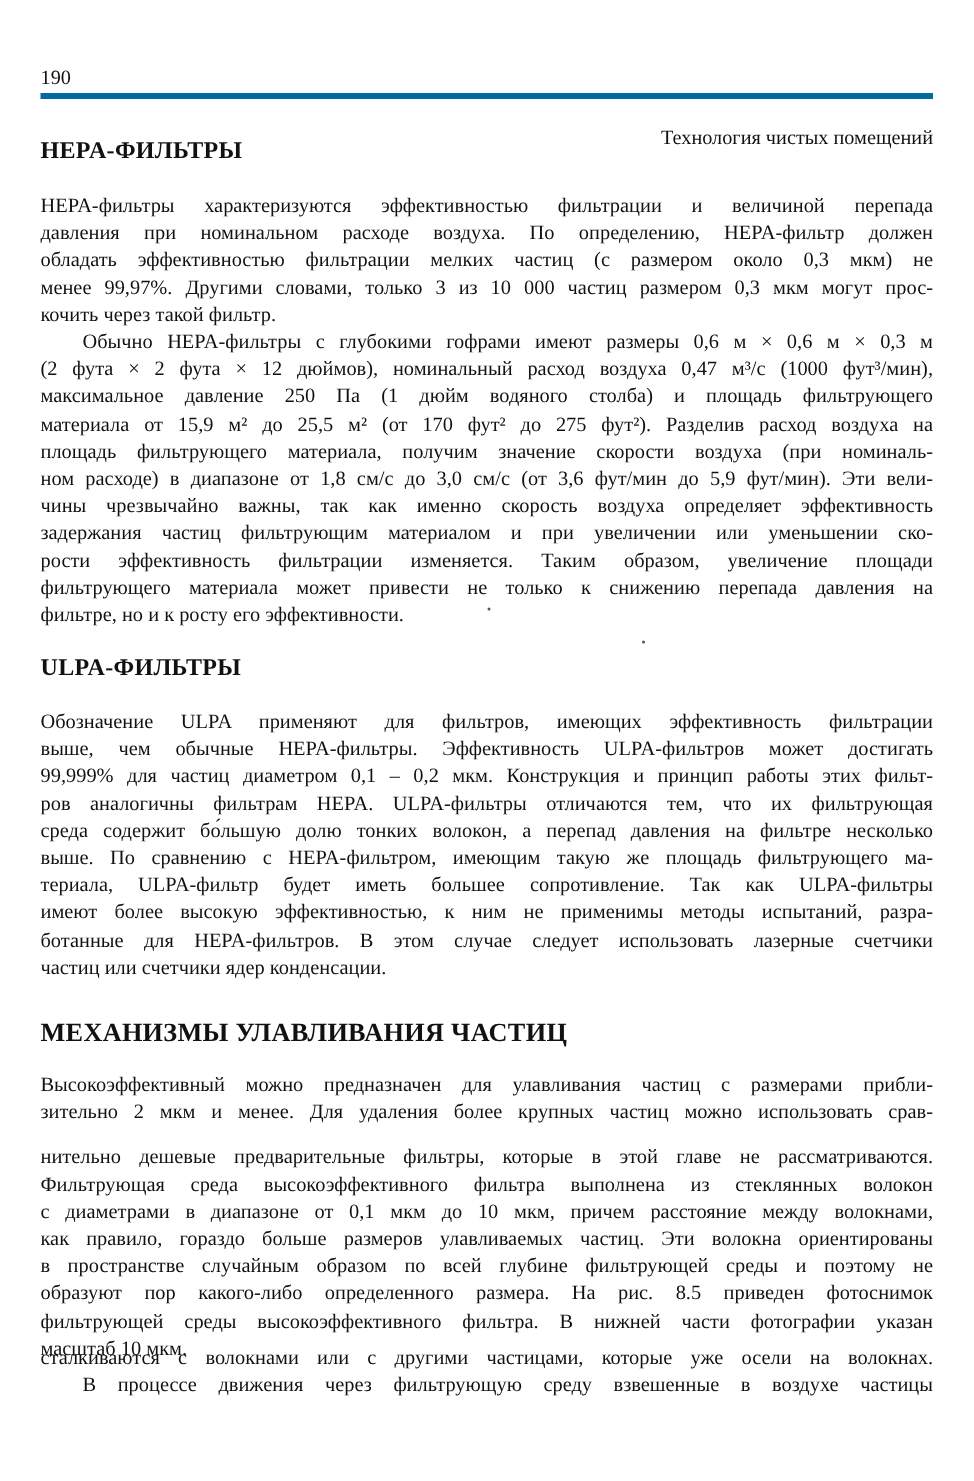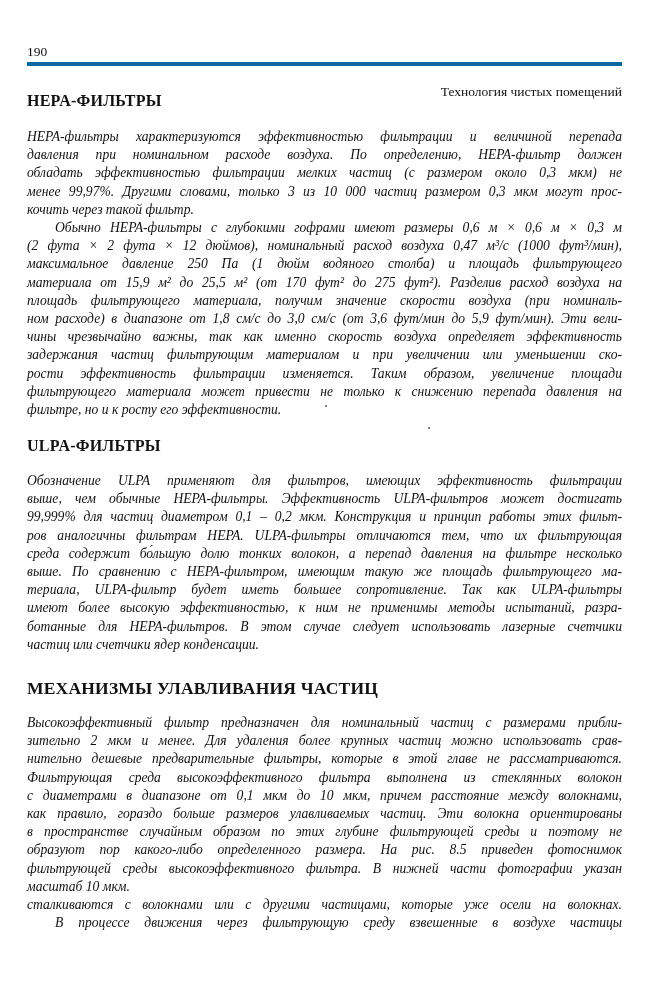--- a/index.html
+++ b/index.html
@@ -18,21 +18,21 @@
   h2 {
     position: absolute; left: 0; margin: 0;
     font-family: "Liberation Serif", serif; font-weight: bold;
     font-size: 16px; letter-spacing: 0.2px; white-space: nowrap;
   }
   h2.big { font-size: 17.5px; }
   .para {
     position: absolute; left: 0; width: 595px; margin: 0;
     font-size: 13.6px; line-height: 18.2px; text-align: justify;
   }
-  .para .line { display: block; text-align: justify; text-align-last: justify; white-space: nowrap; height: 18.2px; font-style: italic; }
+  .para .line { display: block; text-align: justify; text-align-last: justify; white-space: nowrap; height: 18.2px; }
   .para .line.last { text-align-last: left; }
   .para .line.indent { text-indent: 28px; }
   .speck { position: absolute; width: 2px; height: 2px; background: #555; border-radius: 1px; }
 </style>
 </head>
 <body>
 
 <div class="page-header">
   <span class="page-number">190</span>
   <span class="running-title">Технология чистых помещений</span>
@@ -71,27 +71,27 @@
     <span class="line" style="white-space: normal;">среда содержит бо́льшую долю тонких волокон, а перепад давления на фильтре  несколько</span>
     <span class="line" style="white-space: normal;">выше. По сравнению с HEPA-фильтром, имеющим такую же площадь фильтрующего ма-</span>
     <span class="line" style="white-space: normal;">териала, ULPA-фильтр будет иметь большее сопротивление. Так как ULPA-фильтры</span>
     <span class="line" style="white-space: normal;">имеют более высокую эффективностью, к ним не применимы методы испытаний, разра-</span>
     <span class="line" style="white-space: normal;">ботанные для HEPA-фильтров. В этом случае следует использовать лазерные счетчики</span>
     <span class="line last" style="white-space: normal;">частиц или счетчики ядер конденсации.</span>
   </div>
 
   <h2 class="big" style="top:678px">МЕХАНИЗМЫ УЛАВЛИВАНИЯ ЧАСТИЦ</h2>
   <div class="para" style="top:714px">
-    <span class="line" style="white-space: normal;">Высокоэффективный фильтр предназначен для номинальный частиц с размерами прибли-</span>
+    <span class="line" style="white-space: normal;">Высокоэффективный можно предназначен для улавливания частиц с размерами прибли-</span>
     <span class="line" style="white-space: normal;">зительно 2 мкм и менее. Для удаления более крупных частиц можно использовать срав-</span>
-    <span class="line" style="white-space: normal;">нительно дешевые предварительные фильтры, которые в этой главе не рассматриваются.</span>
+    <span class="line" style="white-space: normal; margin-top: 12px;">нительно дешевые предварительные фильтры, которые в этой главе не рассматриваются.</span>
     <span class="line" style="white-space: normal;">Фильтрующая среда высокоэффективного фильтра выполнена из стеклянных волокон</span>
     <span class="line" style="white-space: normal;">с диаметрами в диапазоне от 0,1 мкм до 10 мкм, причем расстояние между волокнами,</span>
     <span class="line" style="white-space: normal;">как правило, гораздо больше размеров улавливаемых частиц. Эти волокна ориентированы</span>
-    <span class="line" style="white-space: normal;">в пространстве случайным образом по этих глубине фильтрующей среды и поэтому не</span>
+    <span class="line" style="white-space: normal;">в пространстве случайным образом по всей глубине фильтрующей среды и поэтому не</span>
     <span class="line" style="white-space: normal;">образуют пор какого-либо определенного размера. На рис. 8.5 приведен фотоснимок</span>
     <span class="line" style="white-space: normal;">фильтрующей среды высокоэффективного фильтра. В нижней части фотографии указан</span>
     <span class="line last" style="white-space: normal;">масштаб 10 мкм.</span>
   </div>
   <div class="para" style="top:896px">
     <span class="line" style="white-space: normal;">сталкиваются с волокнами или с другими частицами, которые уже осели на волокнах.</span>
     <span class="line indent" style="white-space: normal;">В процессе движения через фильтрующую среду взвешенные в воздухе частицы</span>
   </div>
 
   <span class="speck" style="left:298px; top:405px"></span>

